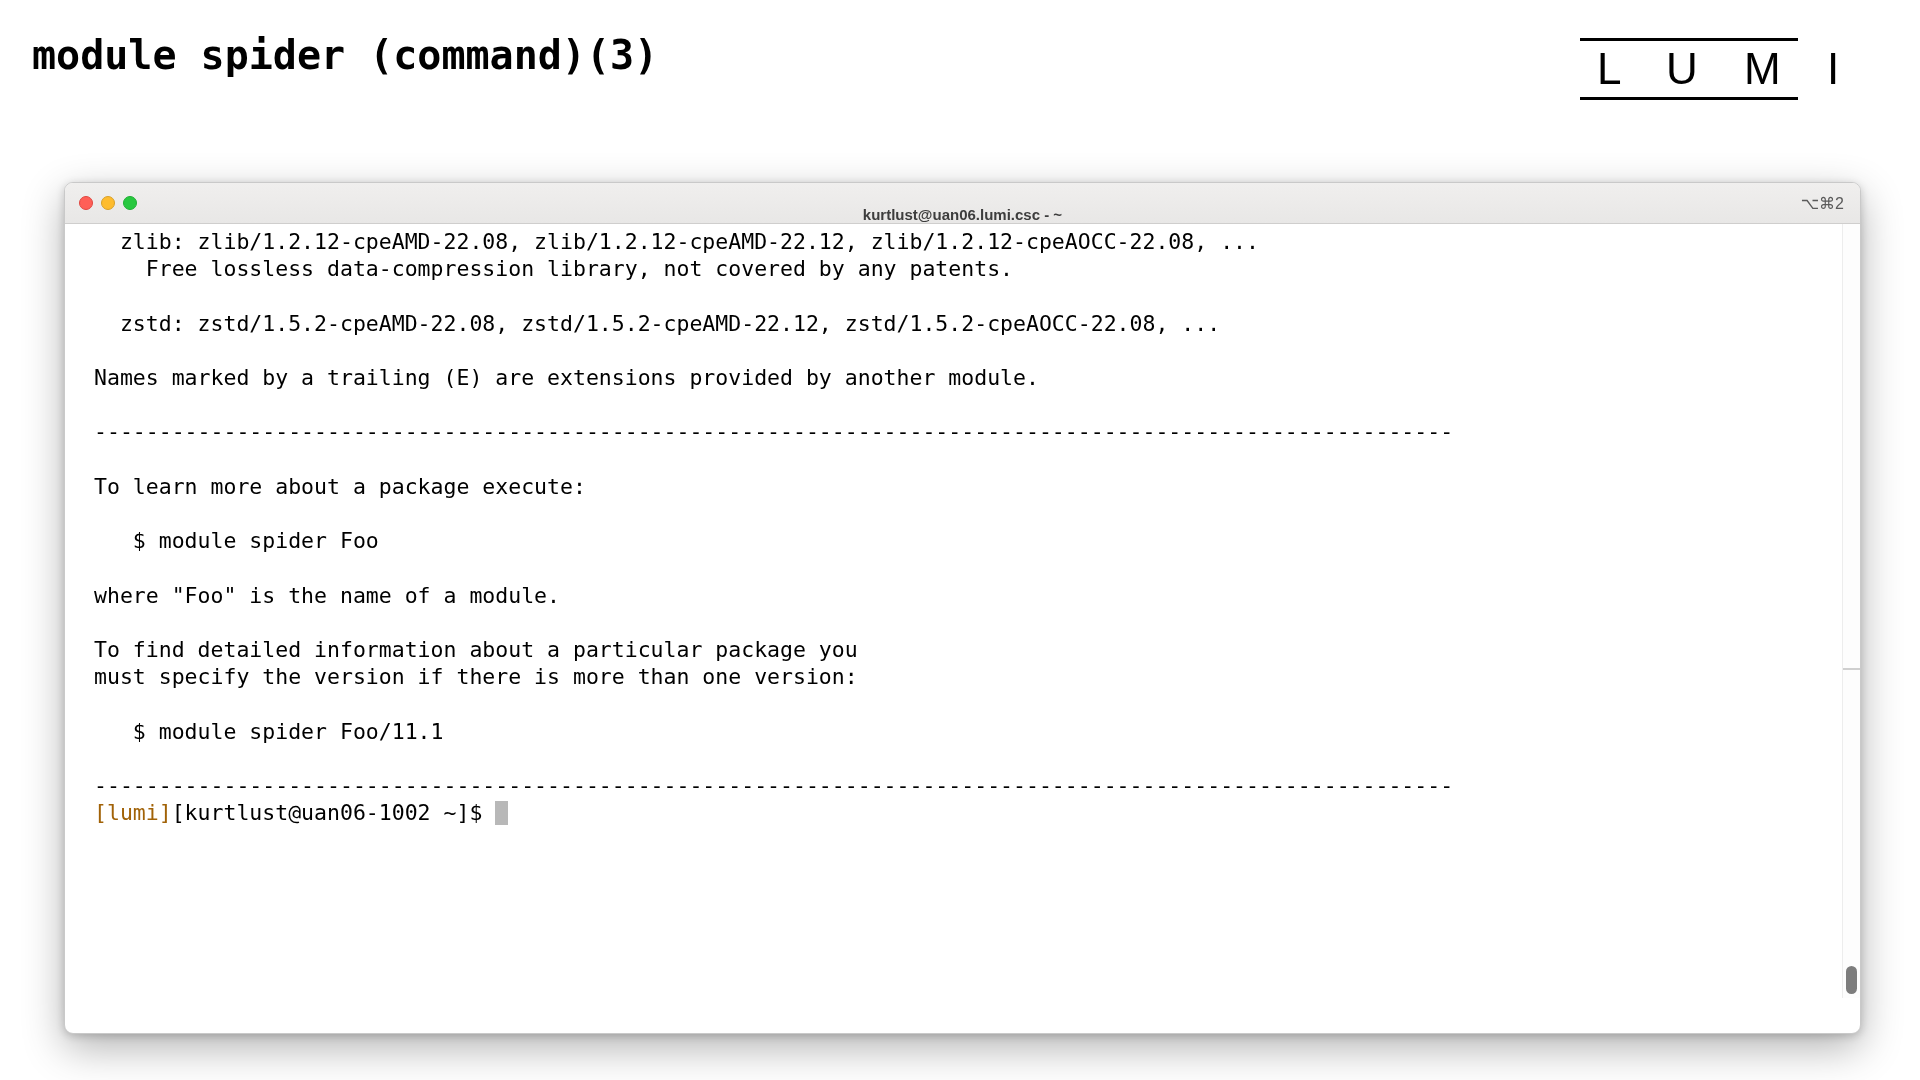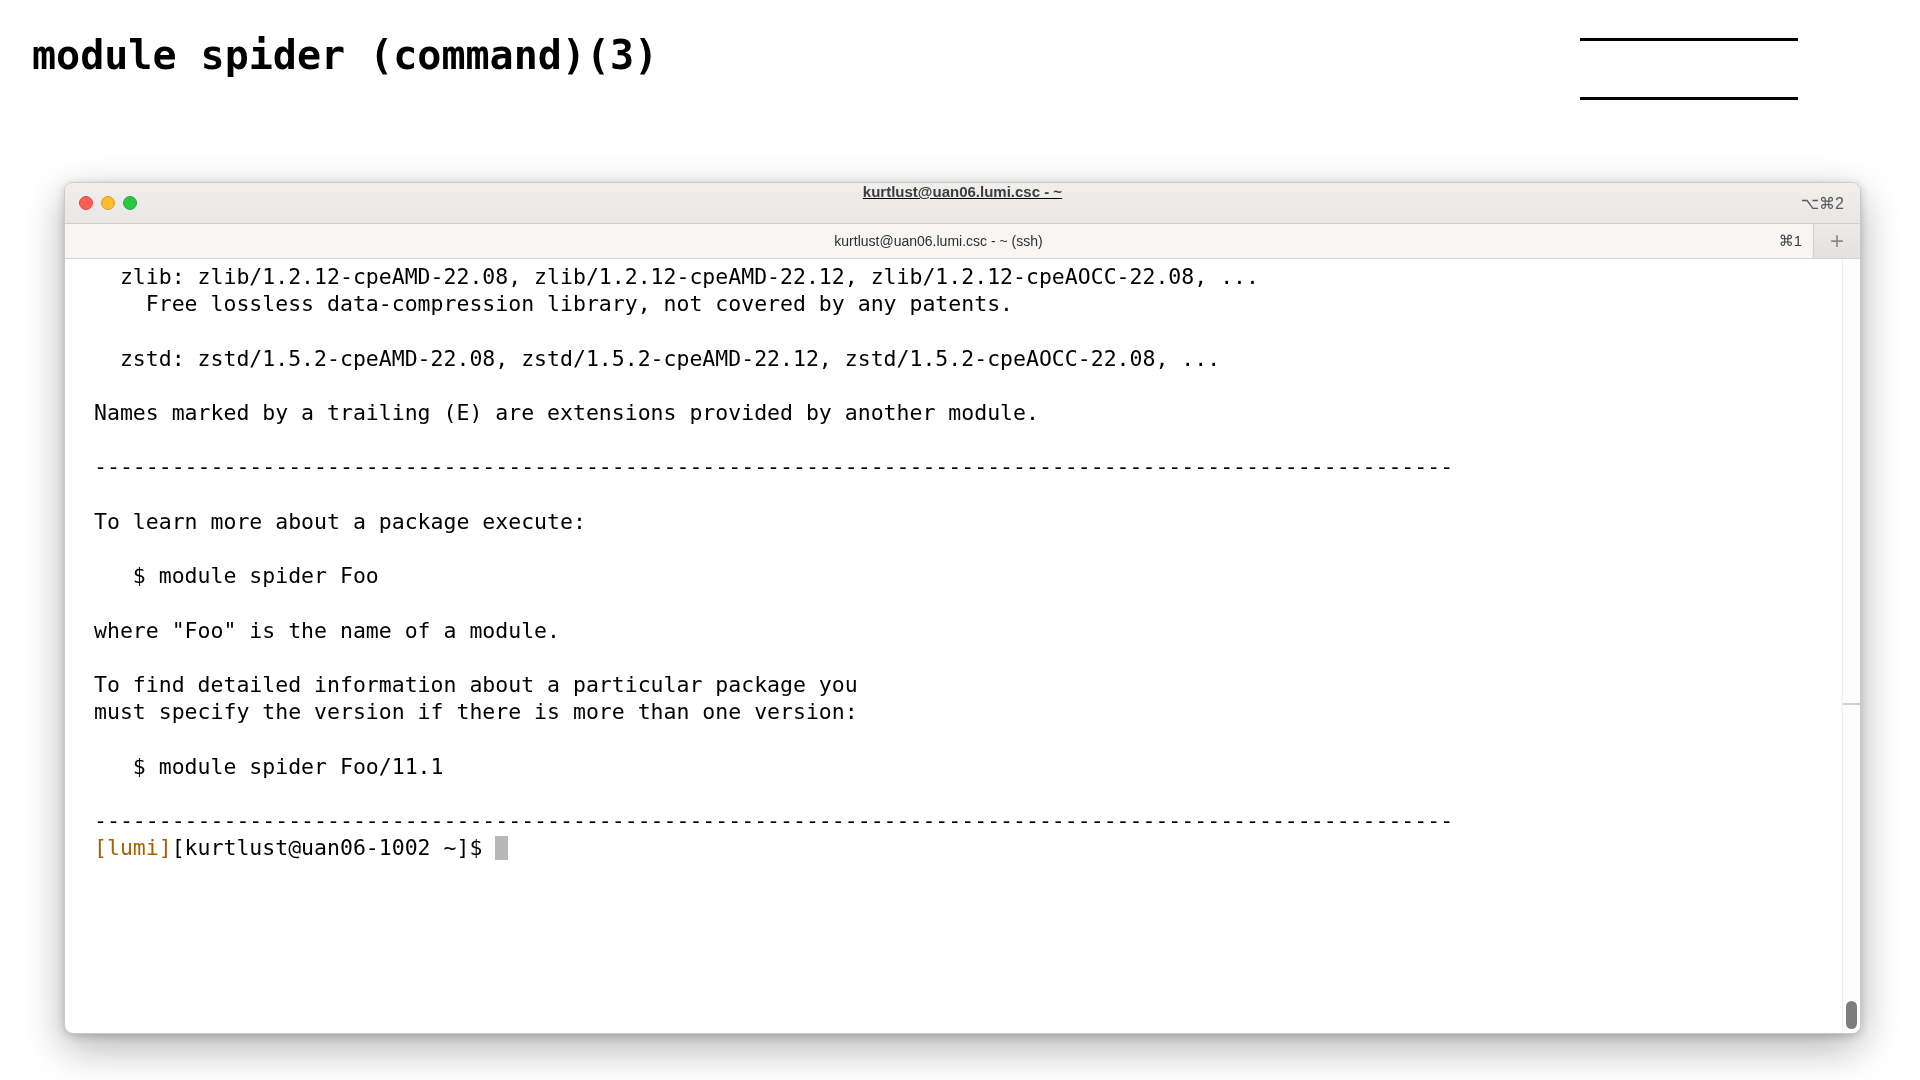--- a/index.html
+++ b/index.html
@@ -75,22 +75,21 @@
     border: 1px solid #c9c9c9;
   }
 
   
   #title-bar {
     position: relative;
     height: 40px;
     background: linear-gradient(to bottom, #f0efee 0%, #e8e7e6 100%);
     border-bottom: 1px solid #cfcecd;
     display: flex;
-    align-items: flex-start;
-    text-decoration: underline;
+    align-items: flex-end;
   }
   #traffic-lights {
     position: absolute;
     left: 14px;
     top: 50%;
     transform: translateY(-50%);
     display: flex;
     gap: 8px;
   }
   .traffic-light {
@@ -230,42 +229,36 @@
     background: #7d7d7d;
   }
 </style>
 </head>
 <body>
 
 <div id="slide-title">module spider (command)(3)</div>
 
 <div id="lumi-logo">
   <div class="rule top"></div>
+  <div class="wordmark">L U M I</div>
   <div class="rule bottom"></div>
 </div>
 
 <div id="terminal-window">
 
   <div id="title-bar">
     <div id="traffic-lights">
       <div class="traffic-light tl-close"></div>
       <div class="traffic-light tl-min"></div>
       <div class="traffic-light tl-max"></div>
     </div>
     <div id="window-title">kurtlust@uan06.lumi.csc - ~</div>
     <div id="title-shortcut">⌥⌘2</div>
   </div>
 
-  <div id="tab-bar">
-    <div id="tab-item">
-      <span id="tab-label">kurtlust@uan06.lumi.csc - ~ (ssh)</span>
-    </div>
-    <div id="tab-shortcut">⌘1</div>
-    <div id="new-tab-button">+</div>
-  </div>
 
   <div id="terminal-body">
     <div id="terminal-text" style="top: 4px;"><div>  zlib: zlib/1.2.12-cpeAMD-22.08, zlib/1.2.12-cpeAMD-22.12, zlib/1.2.12-cpeAOCC-22.08, ...</div><div>    Free lossless data-compression library, not covered by any patents.</div><div>&nbsp;</div><div>  zstd: zstd/1.5.2-cpeAMD-22.08, zstd/1.5.2-cpeAMD-22.12, zstd/1.5.2-cpeAOCC-22.08, ...</div><div>&nbsp;</div><div>Names marked by a trailing (E) are extensions provided by another module.</div><div>&nbsp;</div><div>---------------------------------------------------------------------------------------------------------</div><div>&nbsp;</div><div>To learn more about a package execute:</div><div>&nbsp;</div><div>   $ module spider Foo</div><div>&nbsp;</div><div>where "Foo" is the name of a module.</div><div>&nbsp;</div><div>To find detailed information about a particular package you</div><div>must specify the version if there is more than one version:</div><div>&nbsp;</div><div>   $ module spider Foo/11.1</div><div>&nbsp;</div><div>---------------------------------------------------------------------------------------------------------</div><div><span class="blue">[lumi]</span><span>[kurtlust@uan06-1002 ~]$ </span><span class="cursor"></span></div></div>
 
     <div id="scrollbar-track">
       <div id="scrollbar-thumb"></div>
     </div>
     <div id="scrollbar-divider"></div>
   </div>
 

